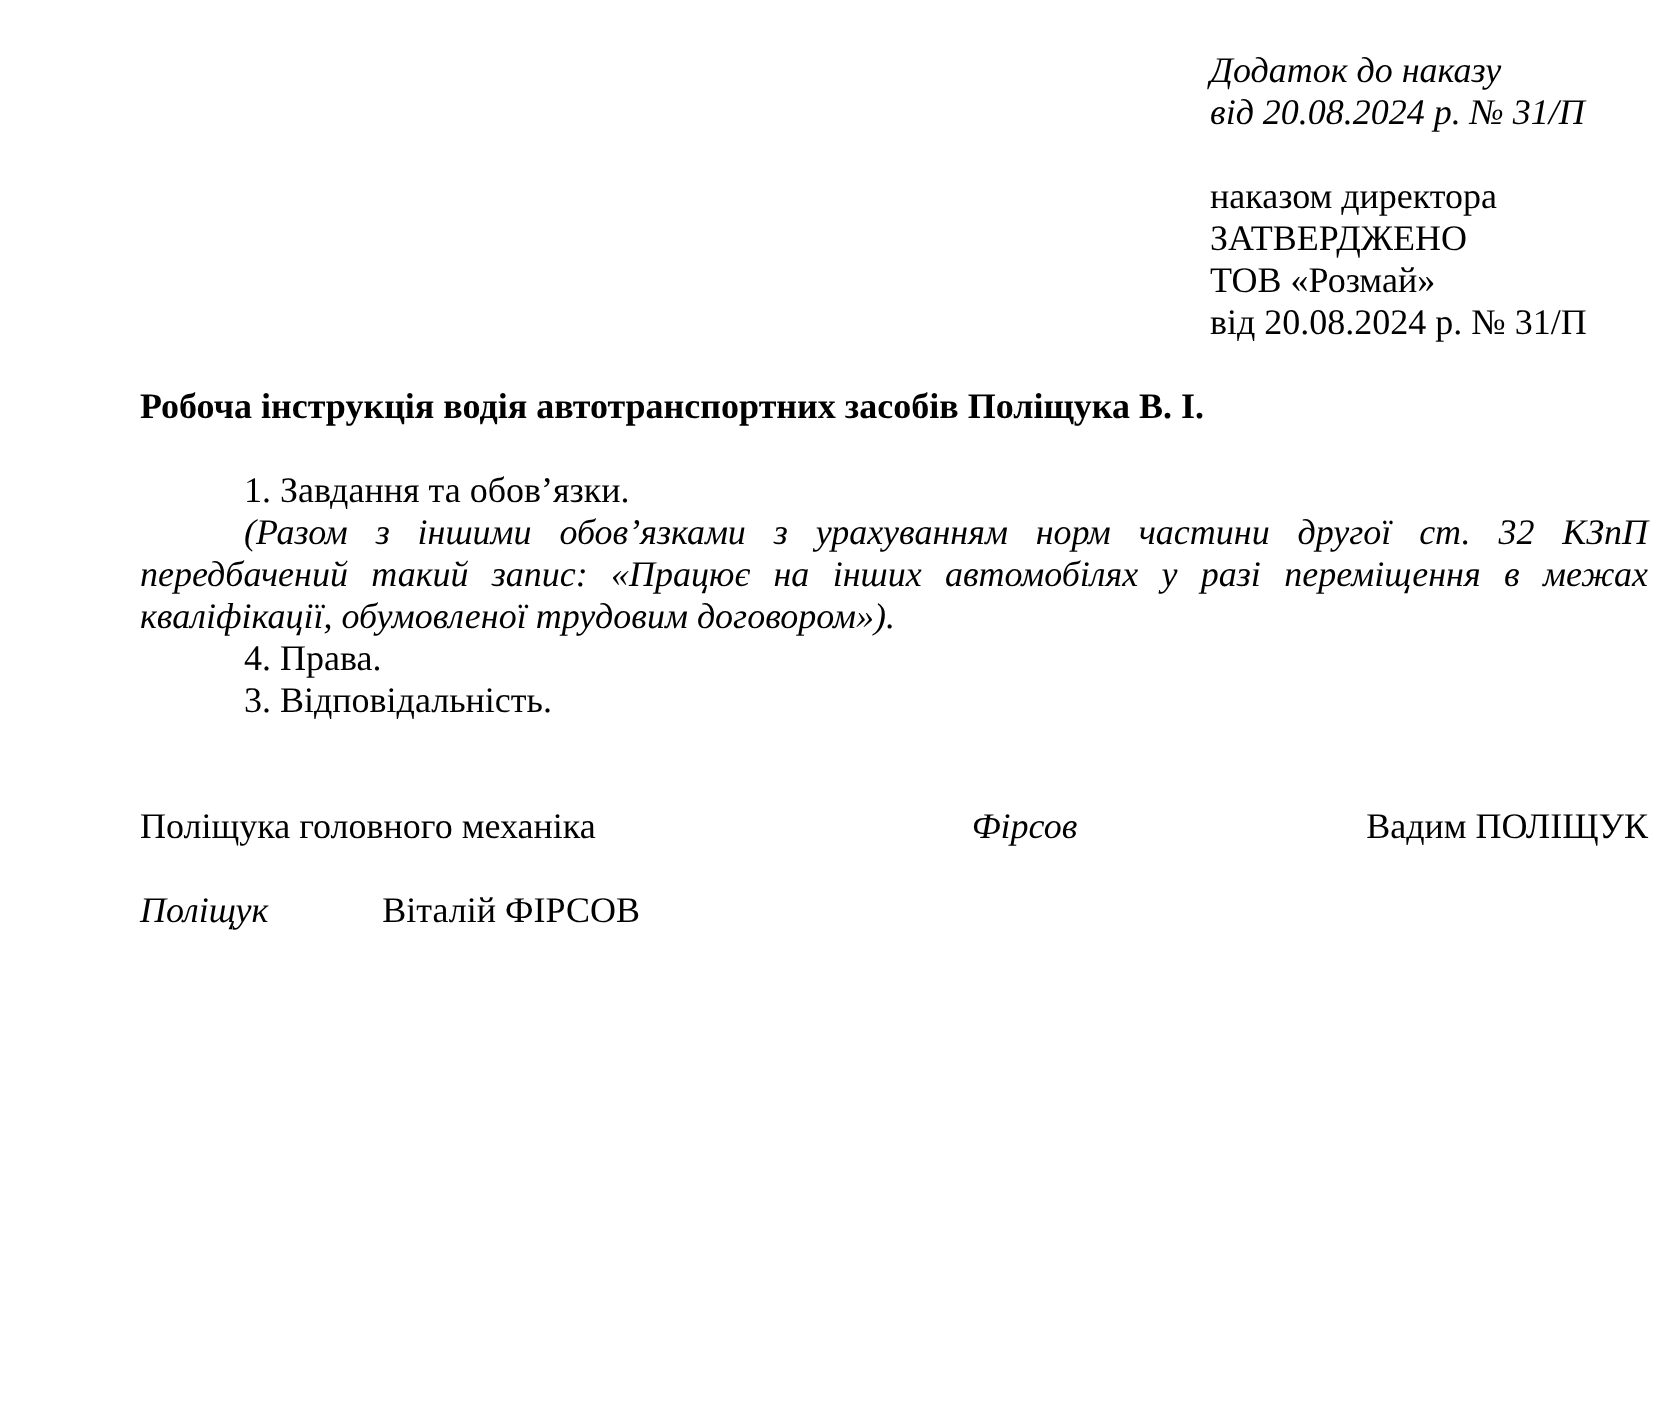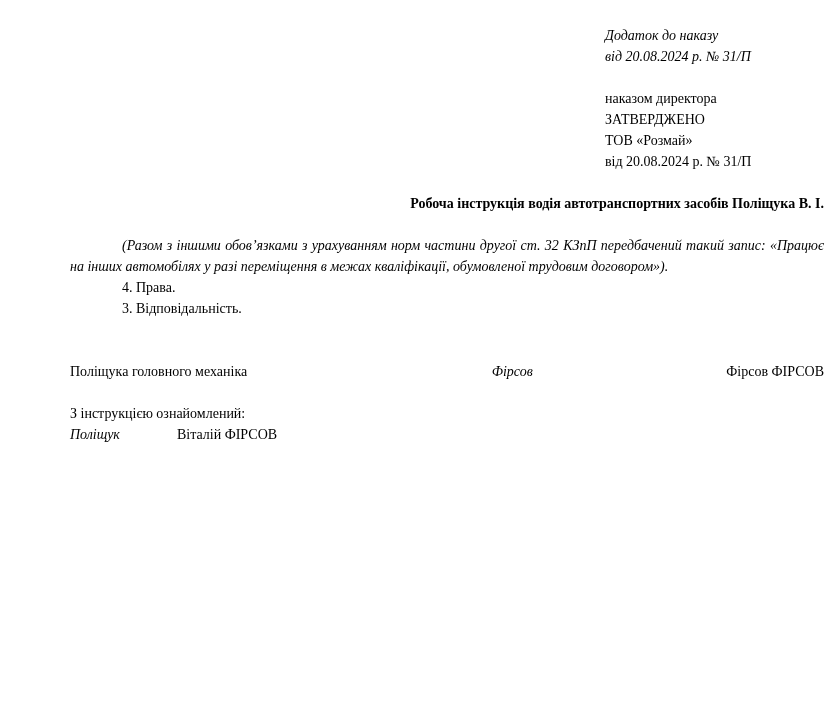--- a/index.html
+++ b/index.html
@@ -3,32 +3,32 @@
 <meta charset="utf-8">
 <style>
   html, body { margin: 0; padding: 0; background: #ffffff; }
   .page {
     position: relative;
     width: 838px;
     height: 709px;
     background: #ffffff;
     color: #000000;
     font-family: "Liberation Serif", "DejaVu Serif", serif;
-    font-size: 14px;
+    font-size: 18px;
     line-height: 21px;
     box-sizing: border-box;
     padding: 25px 14px 0 70px;
     overflow: hidden;
   }
   .line { white-space: nowrap; }
   .right-block { margin-left: 535px; }
   .spacer { height: 21px; }
   .italic { font-style: italic; }
   .doc-title {
-    text-align: right;
+    text-align: left;
     font-weight: bold;
   }
   .para { text-indent: 52px; }
   .note {
     text-indent: 52px;
     text-align: justify;
     font-style: italic;
   }
   .sig-row {
     position: relative;
@@ -67,33 +67,33 @@
     <div class="line">ТОВ «Розмай»</div>
     <div class="line">від 20.08.2024 р. № 31/П</div>
   </div>
 
   <div class="spacer"></div>
 
   <div class="doc-title">Робоча інструкція водія автотранспортних засобів Поліщука В. І.</div>
 
   <div class="spacer"></div>
 
+  <div class="para">1. Завдання та обов’язки.</div>
   <div class="note">(Разом з іншими обов’язками з урахуванням норм частини другої ст. 32 КЗпП передбачений такий запис: «Працює на інших автомобілях у разі переміщення в межах кваліфікації, обумовленої трудовим договором»).</div>
   <div class="para">4. Права.</div>
   <div class="para">3. Відповідальність.</div>
 
   <div class="spacer"></div>
   <div class="spacer"></div>
 
   <div class="sig-row">
     <span>Поліщука головного механіка</span>
     <span class="sig-mid">Фірсов</span>
-    <span class="sig-right">Фірсов ФІРСОВ</span>
+    <span class="sig-right">Вадим ПОЛІЩУК</span>
   </div>
 
   <div class="spacer"></div>
 
-  <div>З інструкцією ознайомлений:</div>
   <div>
     <span class="ack-handwritten">Поліщук</span><span>Віталій ФІРСОВ</span>
   </div>
 
 </div>
 
 </body></html>

